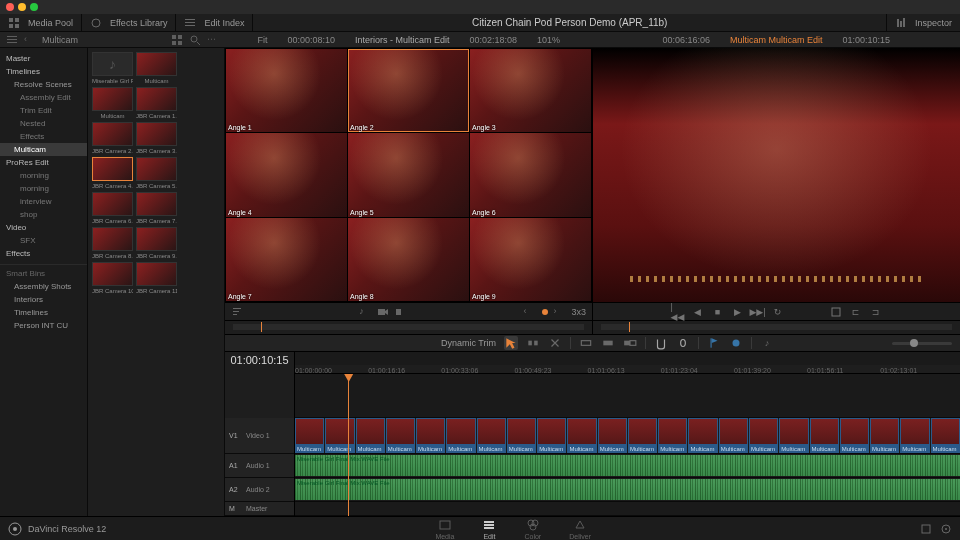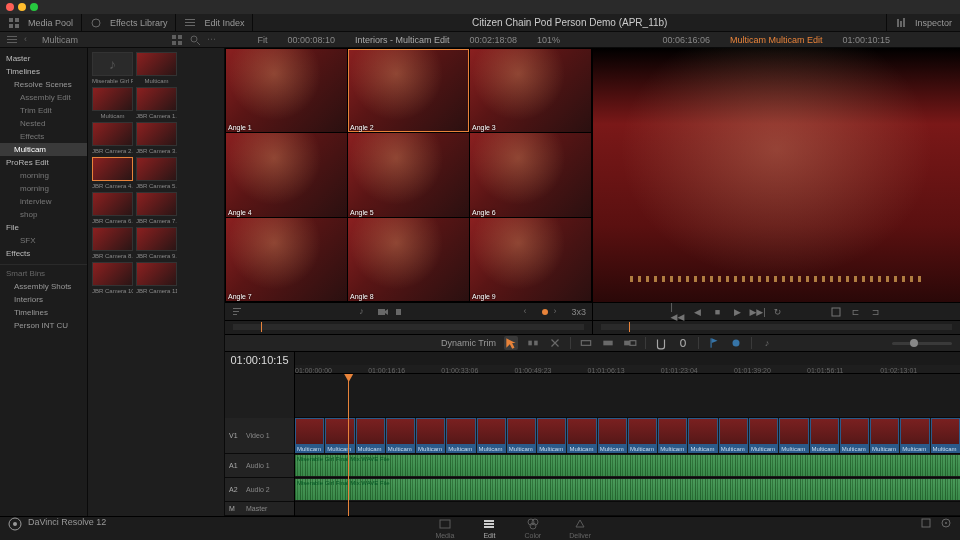--- a/index.html
+++ b/index.html
@@ -82,21 +82,21 @@
 .trk{position:relative;border-bottom:1px solid #0a0a0a;background:#1a1a1a}
 .trk-video{height:36px;display:flex;gap:1px;overflow:hidden}
 .vclip{flex:1;min-width:28px;background:linear-gradient(180deg,#7a2020,#4a1515);border:1px solid #2a5a8a;position:relative;overflow:hidden}
 .vclip::after{content:'';position:absolute;bottom:0;left:0;right:0;height:8px;background:#2a5a8a}
 .vclip-lbl{position:absolute;bottom:0;left:1px;font-size:6px;color:#cde;z-index:1}
 .trk-audio{height:24px;background:#1a1a1a;position:relative}
 .aclip{position:absolute;left:0;right:0;top:1px;bottom:1px;background:linear-gradient(180deg,#4a9a5a,#3a8a4a);overflow:hidden}
 .aclip::after{content:'';position:absolute;inset:0;background:repeating-linear-gradient(90deg,rgba(0,40,0,.4) 0 1px,transparent 1px 2px,rgba(0,40,0,.3) 2px 3px,transparent 3px 5px)}
 .aclip-lbl{position:absolute;top:1px;left:2px;font-size:6px;color:#052;z-index:1}
 .trk-gap{height:16px;background:#1a1a1a}
-.bottombar{height:24px;background:#1c1c1c;display:flex;align-items:flex-start;border-top:1px solid #000;padding:0 8px}
+.bottombar{height:24px;background:#1c1c1c;display:flex;align-items:center;border-top:1px solid #000;padding:0 8px}
 .bb-logo{width:14px;height:14px;margin-right:6px}
 .bb-title{font-size:9px;color:#999}
 .bb-tabs{flex:1;display:flex;align-items:center;justify-content:center;gap:28px}
 .bb-tab{display:flex;flex-direction:column;align-items:center;gap:1px;cursor:pointer;opacity:.5}
 .bb-tab.active{opacity:1}
 .bb-tab-icn{width:14px;height:14px}
 .bb-tab-lbl{font-size:7px;color:#aaa}
 .bb-right{display:flex;gap:8px}
 svg{width:100%;height:100%}
 </style>
@@ -199,21 +199,21 @@
         <div class="sb-item sub">Assembly Edit</div>
         <div class="sb-item sub">Trim Edit</div>
         <div class="sb-item sub">Nested</div>
         <div class="sb-item sub">Effects</div>
         <div class="sb-item active">Multicam</div>
         <div class="sb-item hdr">ProRes Edit</div>
         <div class="sb-item sub">morning</div>
         <div class="sb-item sub">morning</div>
         <div class="sb-item sub">interview</div>
         <div class="sb-item sub">shop</div>
-        <div class="sb-item hdr">File</div>
+        <div class="sb-item hdr">Video</div>
         <div class="sb-item sub">SFX</div>
         <div class="sb-item hdr">Effects</div>
       </div>
     <div class="sb-section">Smart Bins</div>
     <div id="sb-smart">
         <div class="sb-item">Assembly Shots</div>
         <div class="sb-item">Interiors</div>
         <div class="sb-item">Timelines</div>
         <div class="sb-item">Person INT CU</div>
       </div>

